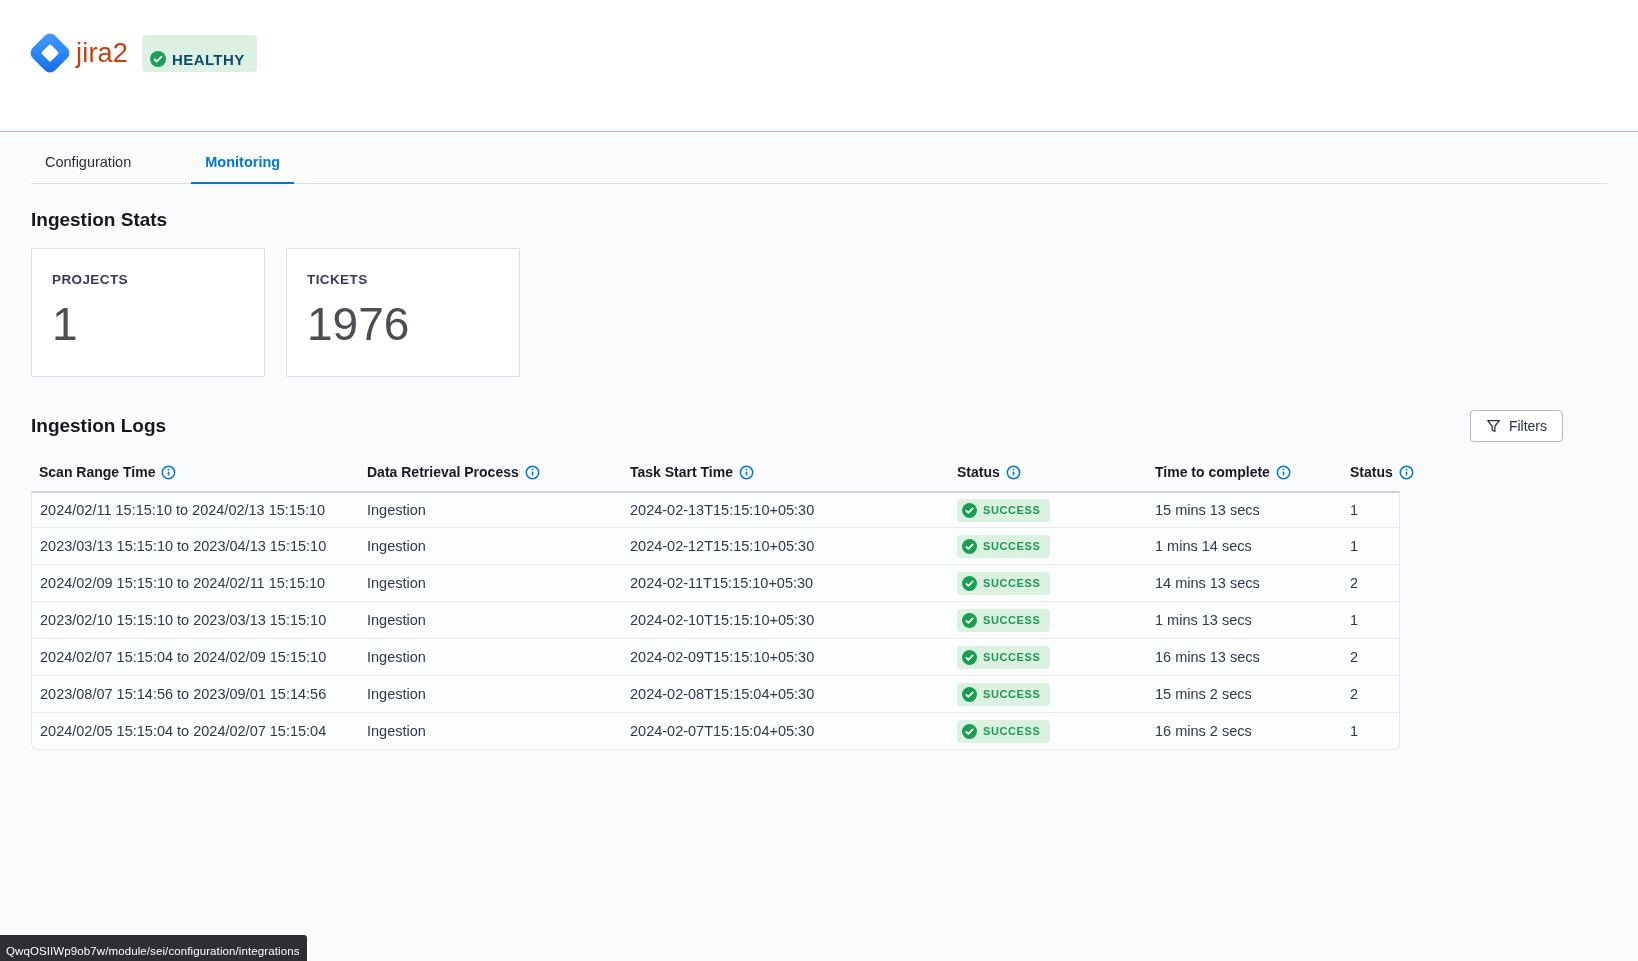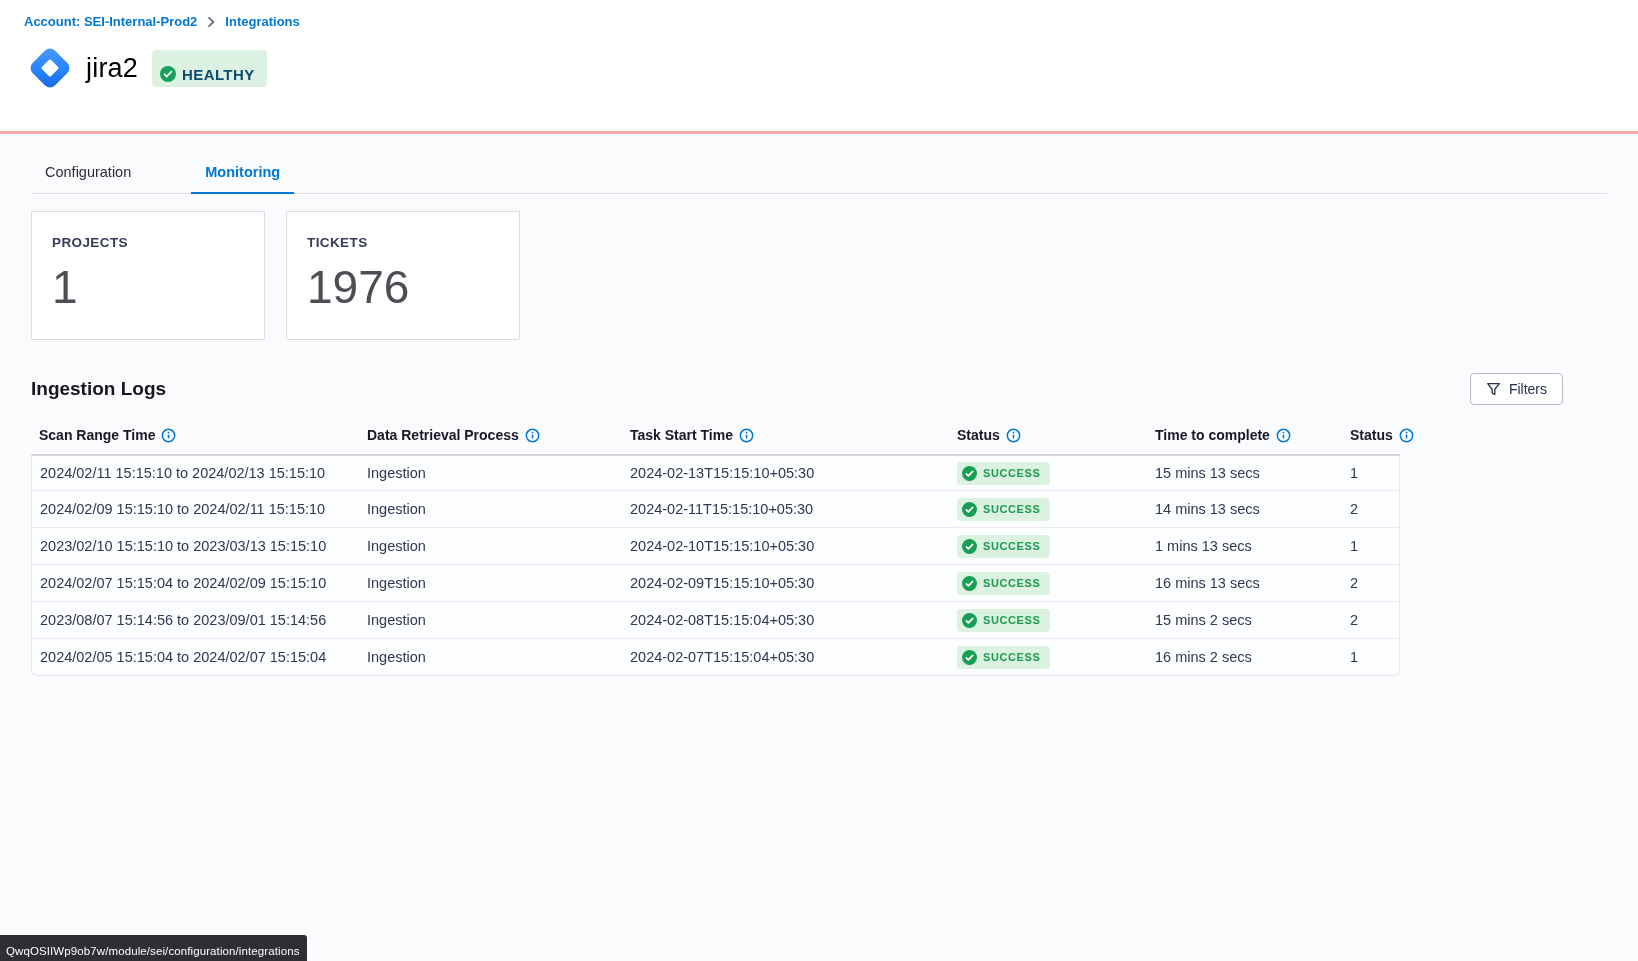--- a/index.html
+++ b/index.html
@@ -9,30 +9,30 @@
     background:#ffffff; color:#1c1c28; position:relative;
   }
 
   
   .page-header { background:#ffffff; padding:14px 24px 0 24px; height:131px; }
   .breadcrumb { display:flex; align-items:center; gap:8px; font-size:13px; font-weight:600; }
   .breadcrumb a { color:#0278d5; text-decoration:none; cursor:pointer; }
   .crumb-chevron { width:12px; height:12px; display:inline-block; }
   .title-row { display:flex; align-items:center; margin-top:13px; }
   .jira-logo { width:52px; height:52px; flex:0 0 auto; }
-  .page-title { font-size:27px; font-weight:400; color:#000000; margin-left:10px; letter-spacing:0.2px; }
+  .page-title { font-size:27px; font-weight:400; color:#c2410c; letter-spacing:0.2px; }
   .health-badge {
     display:inline-flex; align-items:flex-start; gap:6px; margin-left:14px;
     background:#ddf1e3; border-radius:4px; padding:16px 12px 4px 8px;
     color:#0c4a6e; font-size:15px; font-weight:700; letter-spacing:0.4px;
   }
   .health-badge svg { width:16px; height:16px; }
 
   
-  .main { background:#fafbfd; border-top:3px solid #fca5a5; height:830px; padding:8px 31px; }
+  .main { background:#fafbfd; border-top:1px solid #fca5a5; height:830px; padding:0 31px; }
 
   .tabs { display:flex; align-items:flex-end; border-bottom:1px solid #dcdee8; padding-top:12px; }
   .tab {
     font-size:14.5px; color:#2b2b3b; padding:10px 14px 12px 14px; cursor:pointer;
     border-bottom:2px solid transparent; margin-bottom:-1px;
   }
   .tab + .tab { margin-left:46px; }
   .tab.active { color:#0278d5; font-weight:700; border-bottom-color:#0278d5; }
 
   .section-heading { font-size:19px; font-weight:700; color:#16161f; }
@@ -84,27 +84,20 @@
   .status-url {
     position:absolute; left:0; bottom:0; background:#2e2e33; color:#ffffff;
     font-size:11.5px; padding:10px 7px 4px 6px; border-top-right-radius:3px;
     letter-spacing:0.1px;
   }
 </style>
 </head>
 <body>
 
 <header class="page-header">
-  <nav class="breadcrumb">
-    <a>Account: SEI-Internal-Prod2</a>
-    <svg class="crumb-chevron" viewBox="0 0 12 12">
-        <path d="M4 1.8 L8.4 6 L4 10.2" fill="none" stroke="#6b6d85" stroke-width="1.8" stroke-linecap="round" stroke-linejoin="round"></path>
-      </svg>
-    <a>Integrations</a>
-  </nav>
   <div class="title-row">
     <svg class="jira-logo" viewBox="0 0 52 52">
       <defs>
         <linearGradient id="jg" x1="0" y1="0" x2="1" y2="1">
           <stop offset="0" stop-color="#4d9bff"></stop>
           <stop offset="0.55" stop-color="#2684ff"></stop>
           <stop offset="1" stop-color="#1868db"></stop>
         </linearGradient>
       </defs>
       <rect x="10.2" y="10.2" width="31.6" height="31.6" rx="7" transform="rotate(45 26 26)" fill="url(#jg)"></rect>
@@ -120,20 +113,21 @@
     </span>
   </div>
 </header>
 
 <main class="main">
   <div class="tabs">
     <div class="tab"><span>Configuration</span></div>
     <div class="tab active"><span>Monitoring</span></div>
   </div>
 
+  <h2 class="section-heading stats-heading">Ingestion Stats</h2>
 
   <div class="cards">
     <div class="stat-card">
       <div class="stat-label">PROJECTS</div>
       <div class="stat-value">1</div>
     </div>
     <div class="stat-card">
       <div class="stat-label">TICKETS</div>
       <div class="stat-value">1976</div>
     </div>
@@ -220,20 +214,34 @@
                 <svg viewBox="0 0 16 16">
                   <circle cx="8" cy="8" r="8" fill="#189e52"></circle>
                   <path d="M4.6 8.3l2.2 2.2 4.6-4.8" fill="none" stroke="#ffffff" stroke-width="1.8" stroke-linecap="round" stroke-linejoin="round"></path>
                 </svg>
                 <span>SUCCESS</span>
               </span></td>
     <td>15 mins 13 secs</td>
     <td>1</td>
   </tr>
   <tr>
+    <td>2023/03/13 15:15:10 to 2023/04/13 15:15:10</td>
+    <td>Ingestion</td>
+    <td>2024-02-12T15:15:10+05:30</td>
+    <td><span class="status-badge">
+                <svg viewBox="0 0 16 16">
+                  <circle cx="8" cy="8" r="8" fill="#189e52"></circle>
+                  <path d="M4.6 8.3l2.2 2.2 4.6-4.8" fill="none" stroke="#ffffff" stroke-width="1.8" stroke-linecap="round" stroke-linejoin="round"></path>
+                </svg>
+                <span>SUCCESS</span>
+              </span></td>
+    <td>1 mins 14 secs</td>
+    <td>1</td>
+  </tr>
+  <tr>
     <td>2024/02/09 15:15:10 to 2024/02/11 15:15:10</td>
     <td>Ingestion</td>
     <td>2024-02-11T15:15:10+05:30</td>
     <td><span class="status-badge">
                 <svg viewBox="0 0 16 16">
                   <circle cx="8" cy="8" r="8" fill="#189e52"></circle>
                   <path d="M4.6 8.3l2.2 2.2 4.6-4.8" fill="none" stroke="#ffffff" stroke-width="1.8" stroke-linecap="round" stroke-linejoin="round"></path>
                 </svg>
                 <span>SUCCESS</span>
               </span></td>

